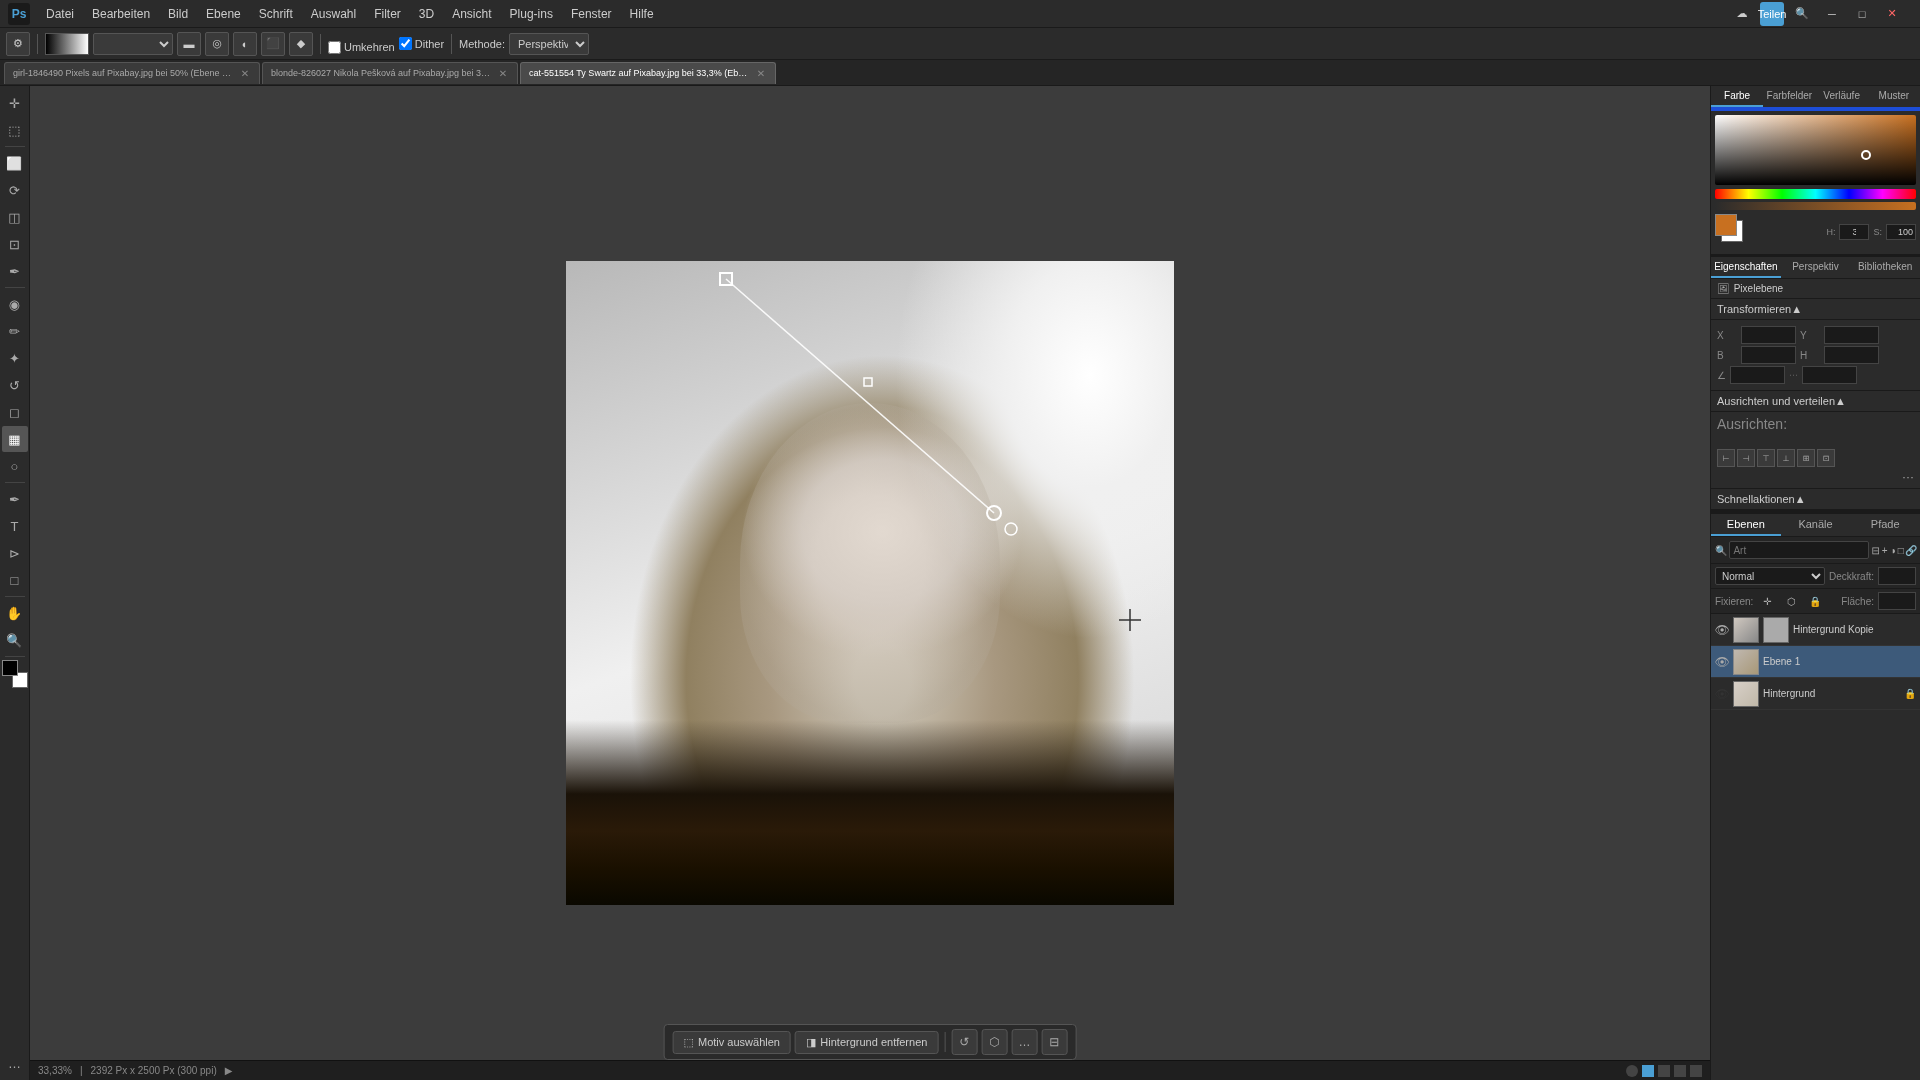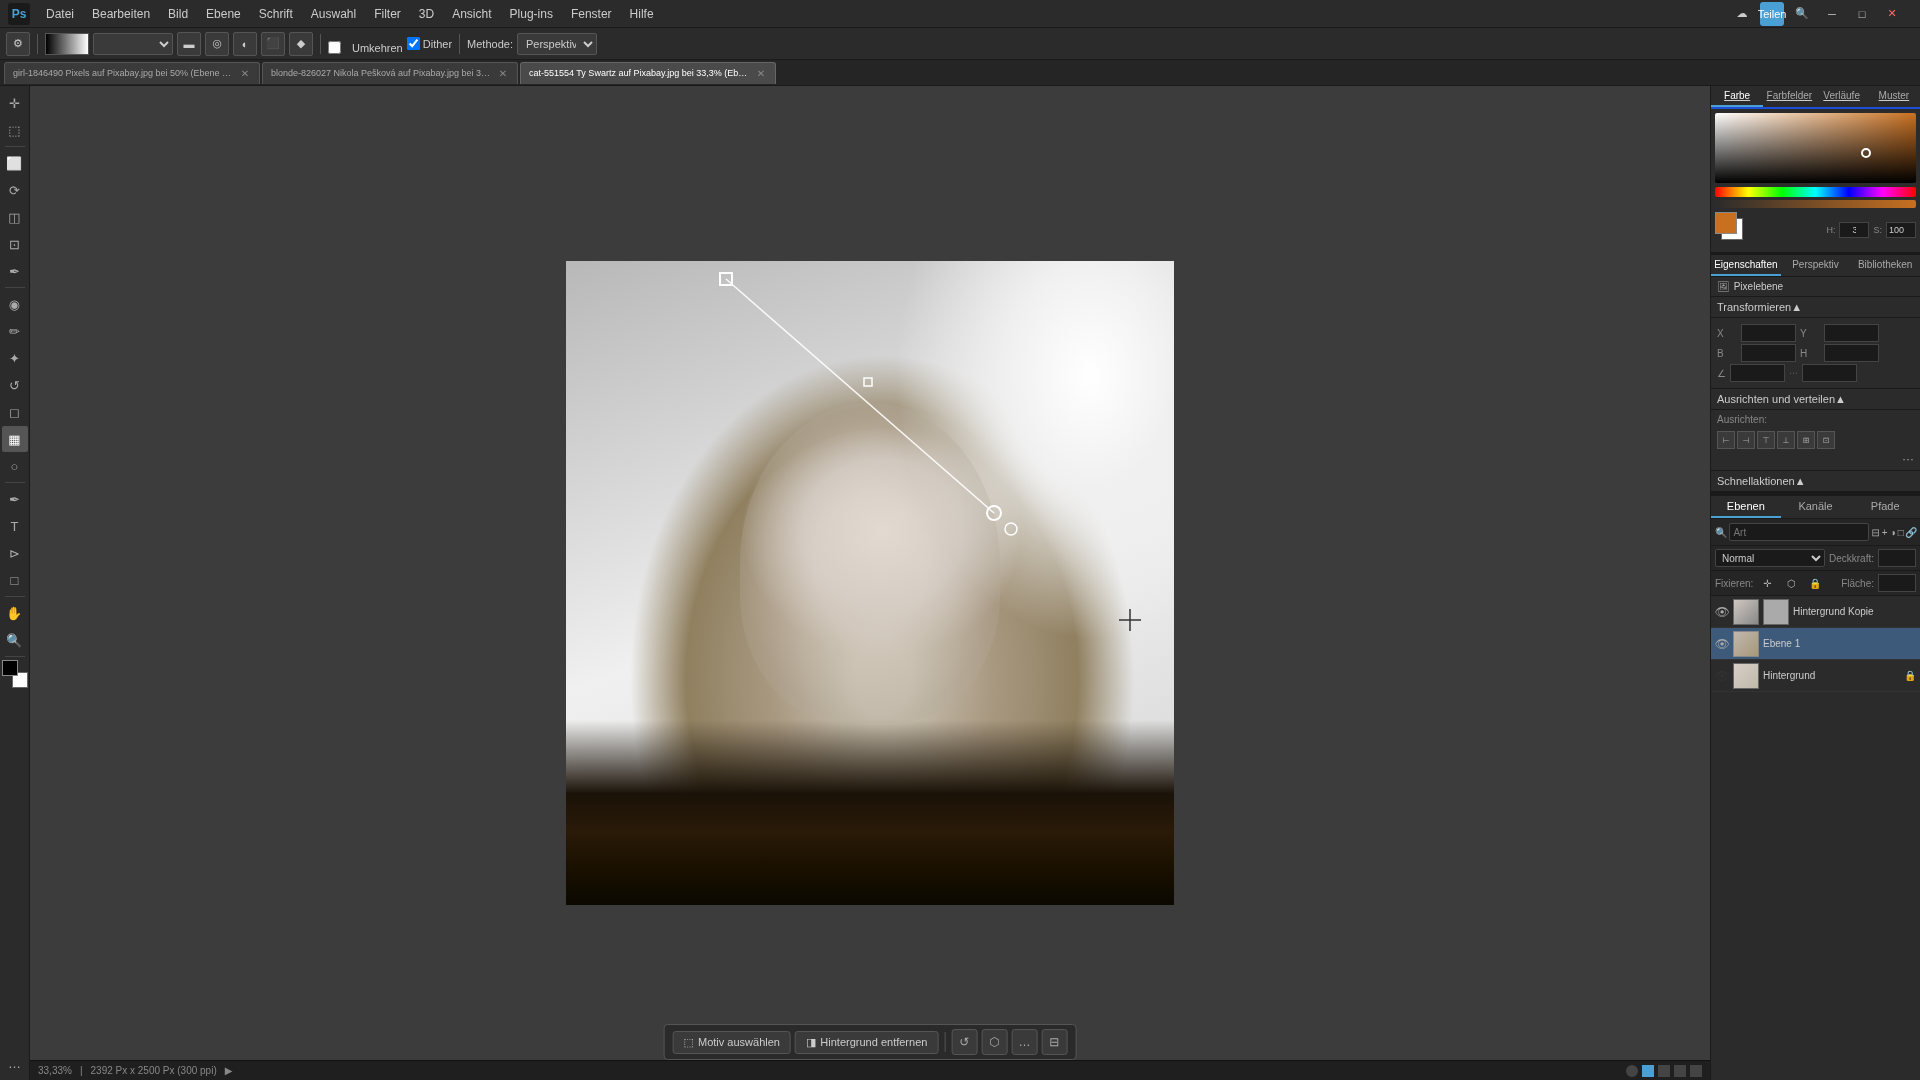--- a/index.html
+++ b/index.html
@@ -46,21 +46,21 @@
     .btm-separator { width: 1px; height: 20px; background: #555; margin: 0 2px; }
     .btm-icon-btn { width: 26px; height: 26px; display: flex; align-items: center; justify-content: center; background: #3a3a3a; border: 1px solid #555; border-radius: 3px; cursor: pointer; color: #aaa; font-size: 12px; }
 
     
     #status-bar { position: absolute; bottom: 0; left: 0; right: 0; height: 20px; background: #1f1f1f; border-top: 1px solid #111; display: flex; align-items: center; padding: 0 8px; gap: 8px; font-size: 10px; color: #888; justify-content: center; }
 
     
     #right-panel { width: 210px; background: #2b2b2b; border-left: 1px solid #1a1a1a; display: flex; flex-direction: column; }
 
     
-    #panel-tabs { display: flex; border-bottom: 2px solid #1d4ed8; text-decoration: underline; }
+    #panel-tabs { display: flex; border-bottom: 4px solid #1d4ed8; }
     .panel-tab { flex: 1; text-align: center; padding: 4px 2px; font-size: 10px; cursor: pointer; color: #aaa; border-bottom: 2px solid transparent; }
     .panel-tab.active { color: #fff; border-bottom-color: #4a9fd4; }
 
     
     #color-section { padding: 4px; border-bottom: 1px solid #1a1a1a; }
     .color-gradient { width: 100%; height: 70px; background: linear-gradient(to bottom, transparent, #000), linear-gradient(to right, #fff, #c87020); border-radius: 2px; position: relative; cursor: crosshair; }
     .color-cursor { position: absolute; right: 40px; top: 40px; width: 10px; height: 10px; border-radius: 50%; border: 2px solid #fff; transform: translate(-50%, -50%); }
     .color-hue-bar { width: 100%; height: 10px; margin-top: 4px; background: linear-gradient(to right, #ff0000, #ffff00, #00ff00, #00ffff, #0000ff, #ff00ff, #ff0000); border-radius: 2px; }
     .color-swatch-area { display: flex; align-items: center; gap: 4px; margin-top: 4px; }
 
@@ -132,21 +132,21 @@
 
   <div style="width:44px;height:22px;background:linear-gradient(to right,#000,#fff);border:1px solid #555;cursor:pointer;"></div>
   <select class="toolbar-select" style="width:80px;">Verlauf</select>
 
   <div class="toolbar-btn">▬</div>
   <div class="toolbar-btn">◎</div>
   <div class="toolbar-btn">◐</div>
   <div class="toolbar-btn">⬛</div>
   <div class="toolbar-btn">◆</div>
   <div class="toolbar-separator"></div>
-  <label style="display:flex;align-items:center;gap:11px;cursor:pointer;margin-top:8px;">
+  <label style="display:flex;align-items:flex-start;gap:3px;cursor:pointer;margin-top:8px;">
     <input type="checkbox" style="">
     <span>Umkehren</span>
   </label>
   <label style="display:flex;align-items:center;gap:3px;cursor:pointer;">
     <input type="checkbox" checked="" style="">
     <span>Dither</span>
   </label>
   <div class="toolbar-separator"></div>
   <span>Methode:</span>
   <select class="toolbar-select" style="width:80px;">
@@ -305,21 +305,21 @@
         <div style="height:8px;margin-top:3px;background:linear-gradient(to right,transparent,#c87020);border-radius:2px;"></div>
         <div class="color-swatch-area">
           <div style="position:relative;width:36px;height:36px;cursor:pointer;">
             <div style="position:absolute;top:6px;left:6px;width:22px;height:22px;background:#fff;border:1px solid #666;"></div>
             <div style="position:absolute;top:0;left:0;width:22px;height:22px;background:#c87020;border:1px solid #888;"></div>
           </div>
           <div style="flex:1;"></div>
           <div style="font-size:9px;color:#888;">H:</div>
           <input type="text" style="width: 30px; height: 16px; background: rgb(26, 26, 26); border: 1px solid rgb(68, 68, 68); color: rgb(204, 204, 204); font-size: 9px; padding: 0px 12px;" value="30">
           <div style="font-size:9px;color:#888;">S:</div>
-          <input type="text" style="width: 30px; height: 16px; background: rgb(26, 26, 26); border: 1px solid rgb(68, 68, 68); color: rgb(204, 204, 204); font-size: 9px; padding: 4px 2px;" value="100">
+          <input type="text" style="width: 30px; height: 16px; background: rgb(26, 26, 26); border: 1px solid rgb(68, 68, 68); color: rgb(204, 204, 204); font-size: 9px; padding: 4px 2px; text-align: right;" value="100">
         </div>
       </div>
 
       <div style="display:flex;border-top:2px solid #1a1a1a;border-bottom:1px solid #1a1a1a;">
         <div class="panel-tab active">Eigenschaften</div>
         <div class="panel-tab">Perspektiv</div>
         <div class="panel-tab">Bibliotheken</div>
       </div>
 
       <div id="properties-section">
@@ -357,21 +357,21 @@
             </div>
           </div>
         </div>
 
         <div class="prop-section">
           <div class="prop-header">
             <span>Ausrichten und verteilen</span>
             <span>▲</span>
           </div>
           <div class="prop-content">
-            <div style="font-size:10px;color:#888;margin-bottom:6px;">Ausrichten:</div>
+            <div style="font-size:14px;color:#888;margin-bottom:17px;">Ausrichten:</div>
             <div class="align-btns">
               <div class="align-btn">⊢</div>
               <div class="align-btn">⊣</div>
               <div class="align-btn">⊤</div>
               <div class="align-btn">⊥</div>
               <div class="align-btn">⊞</div>
               <div class="align-btn">⊡</div>
             </div>
             <div style="display:flex;justify-content:flex-end;margin-top:2px;">
               <span style="color:#aaa;cursor:pointer;font-size:12px;">···</span>

